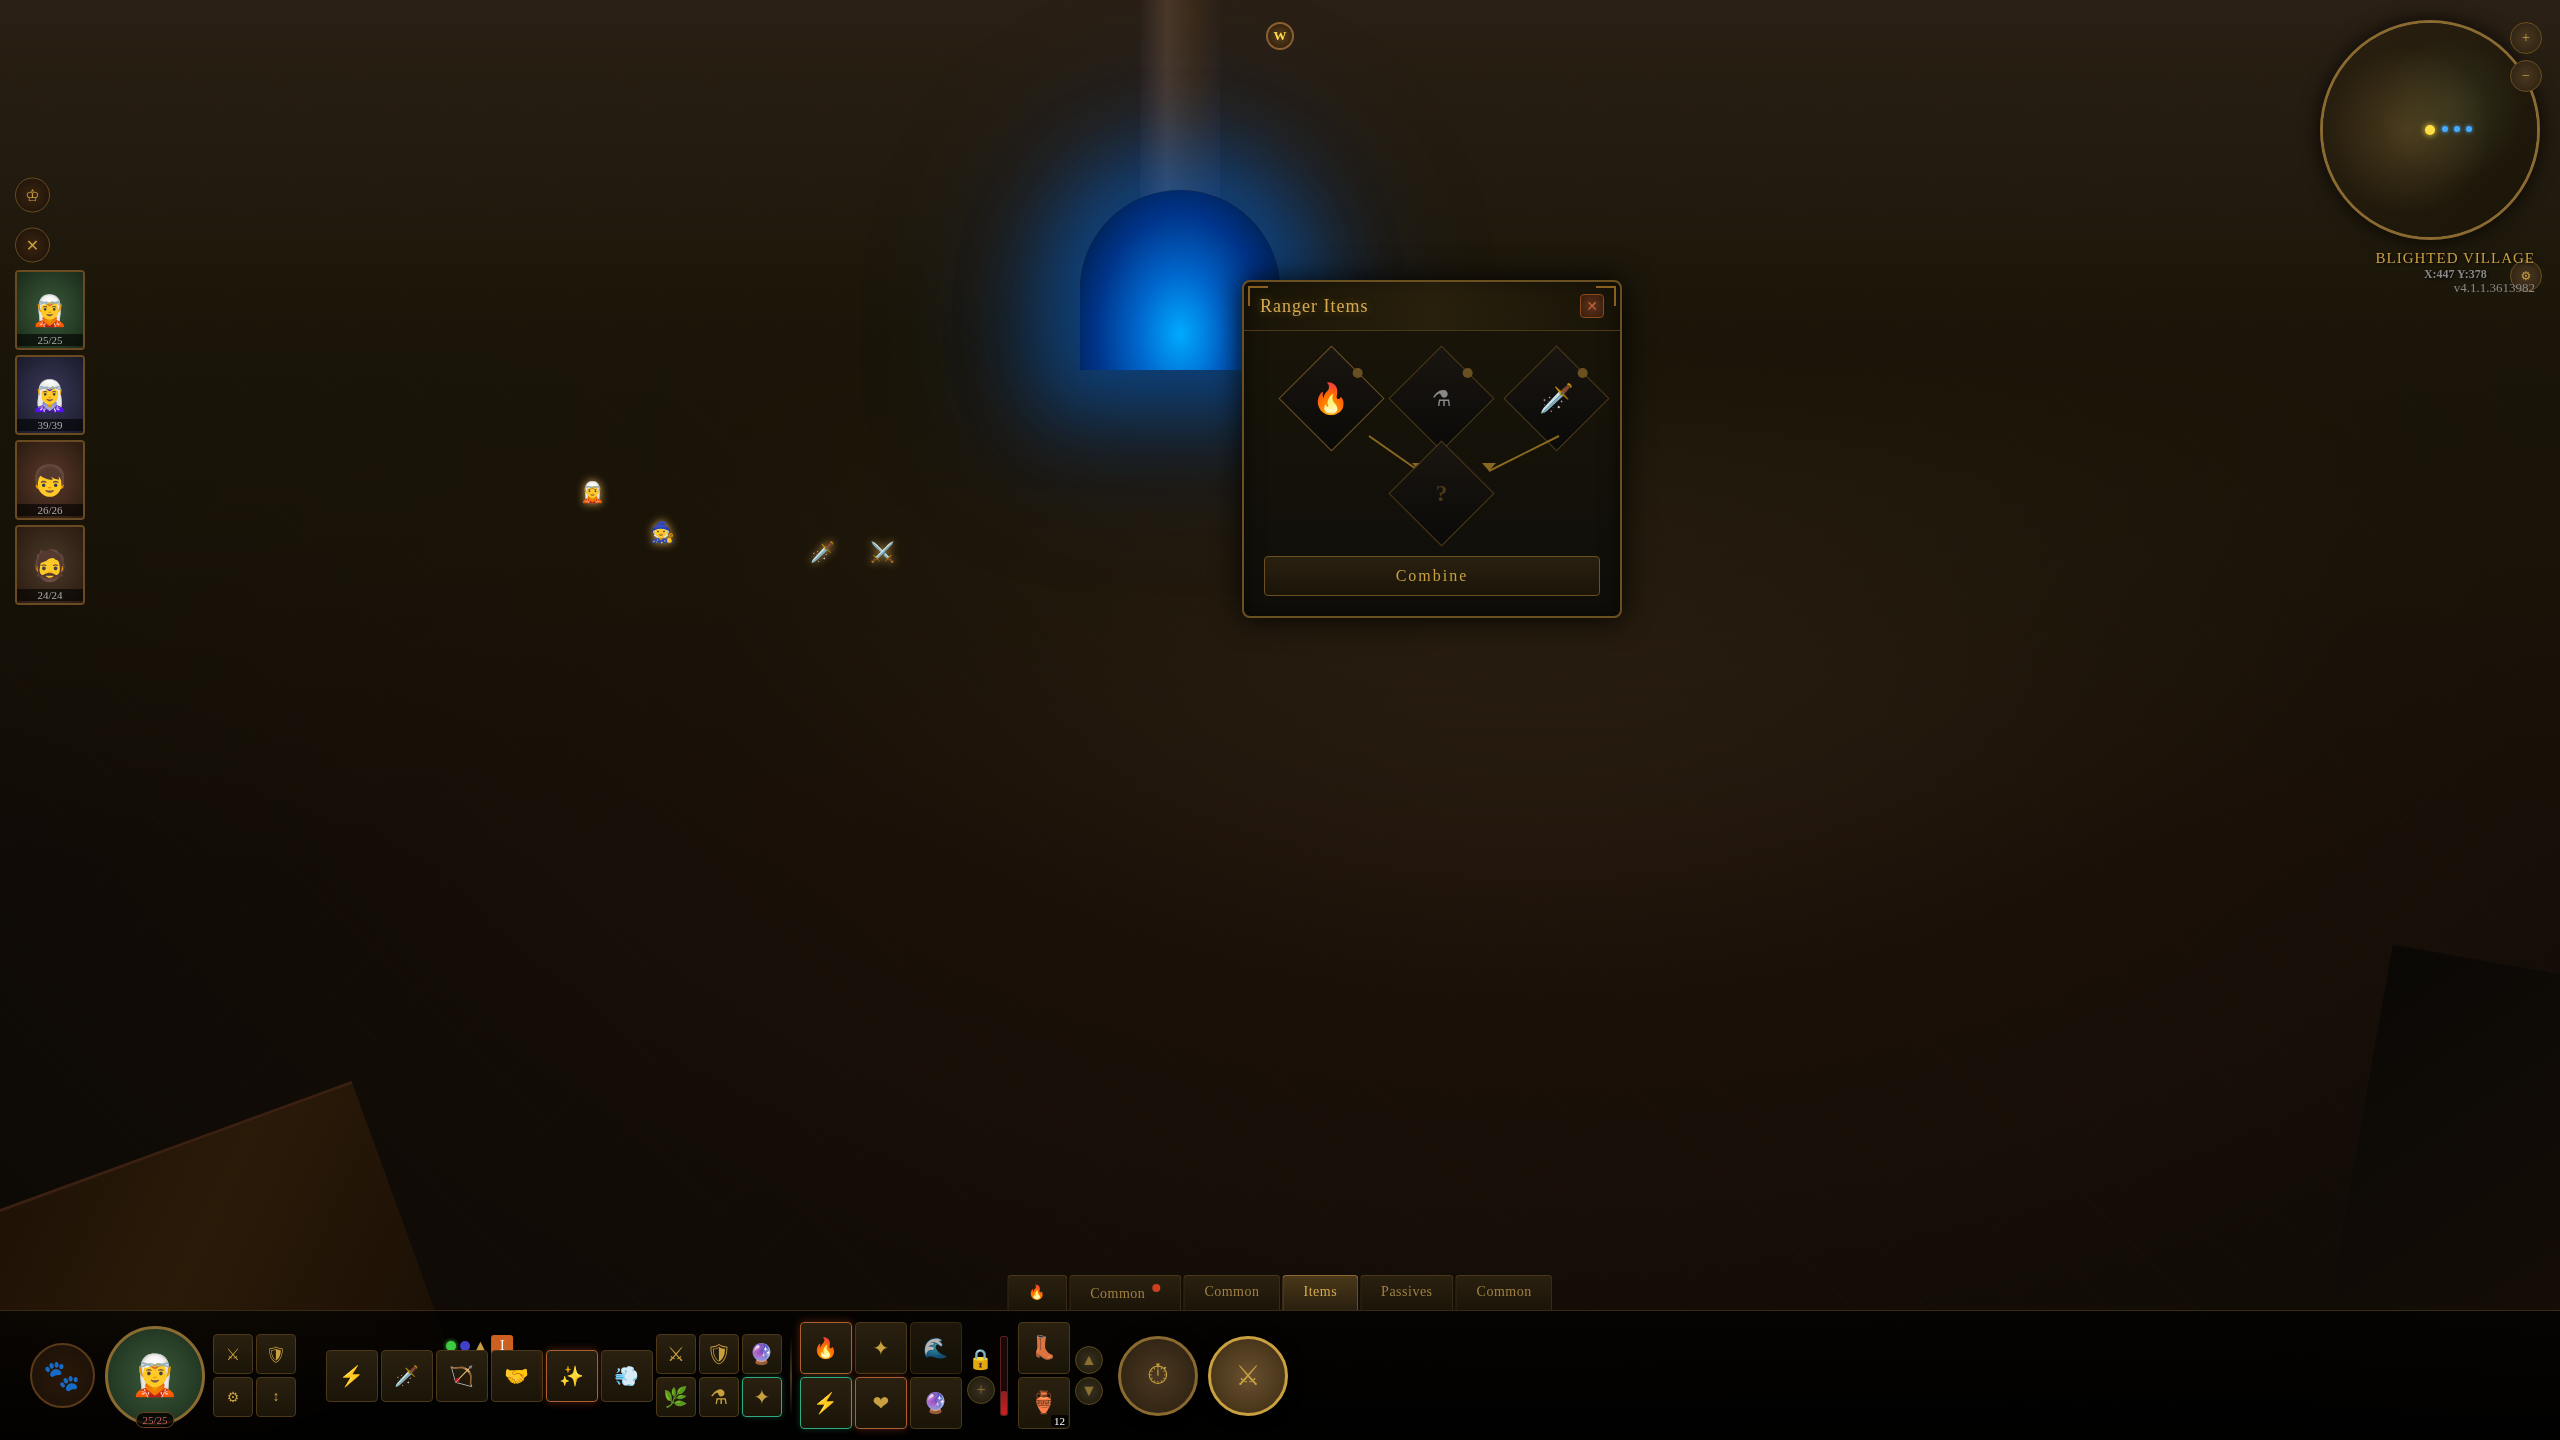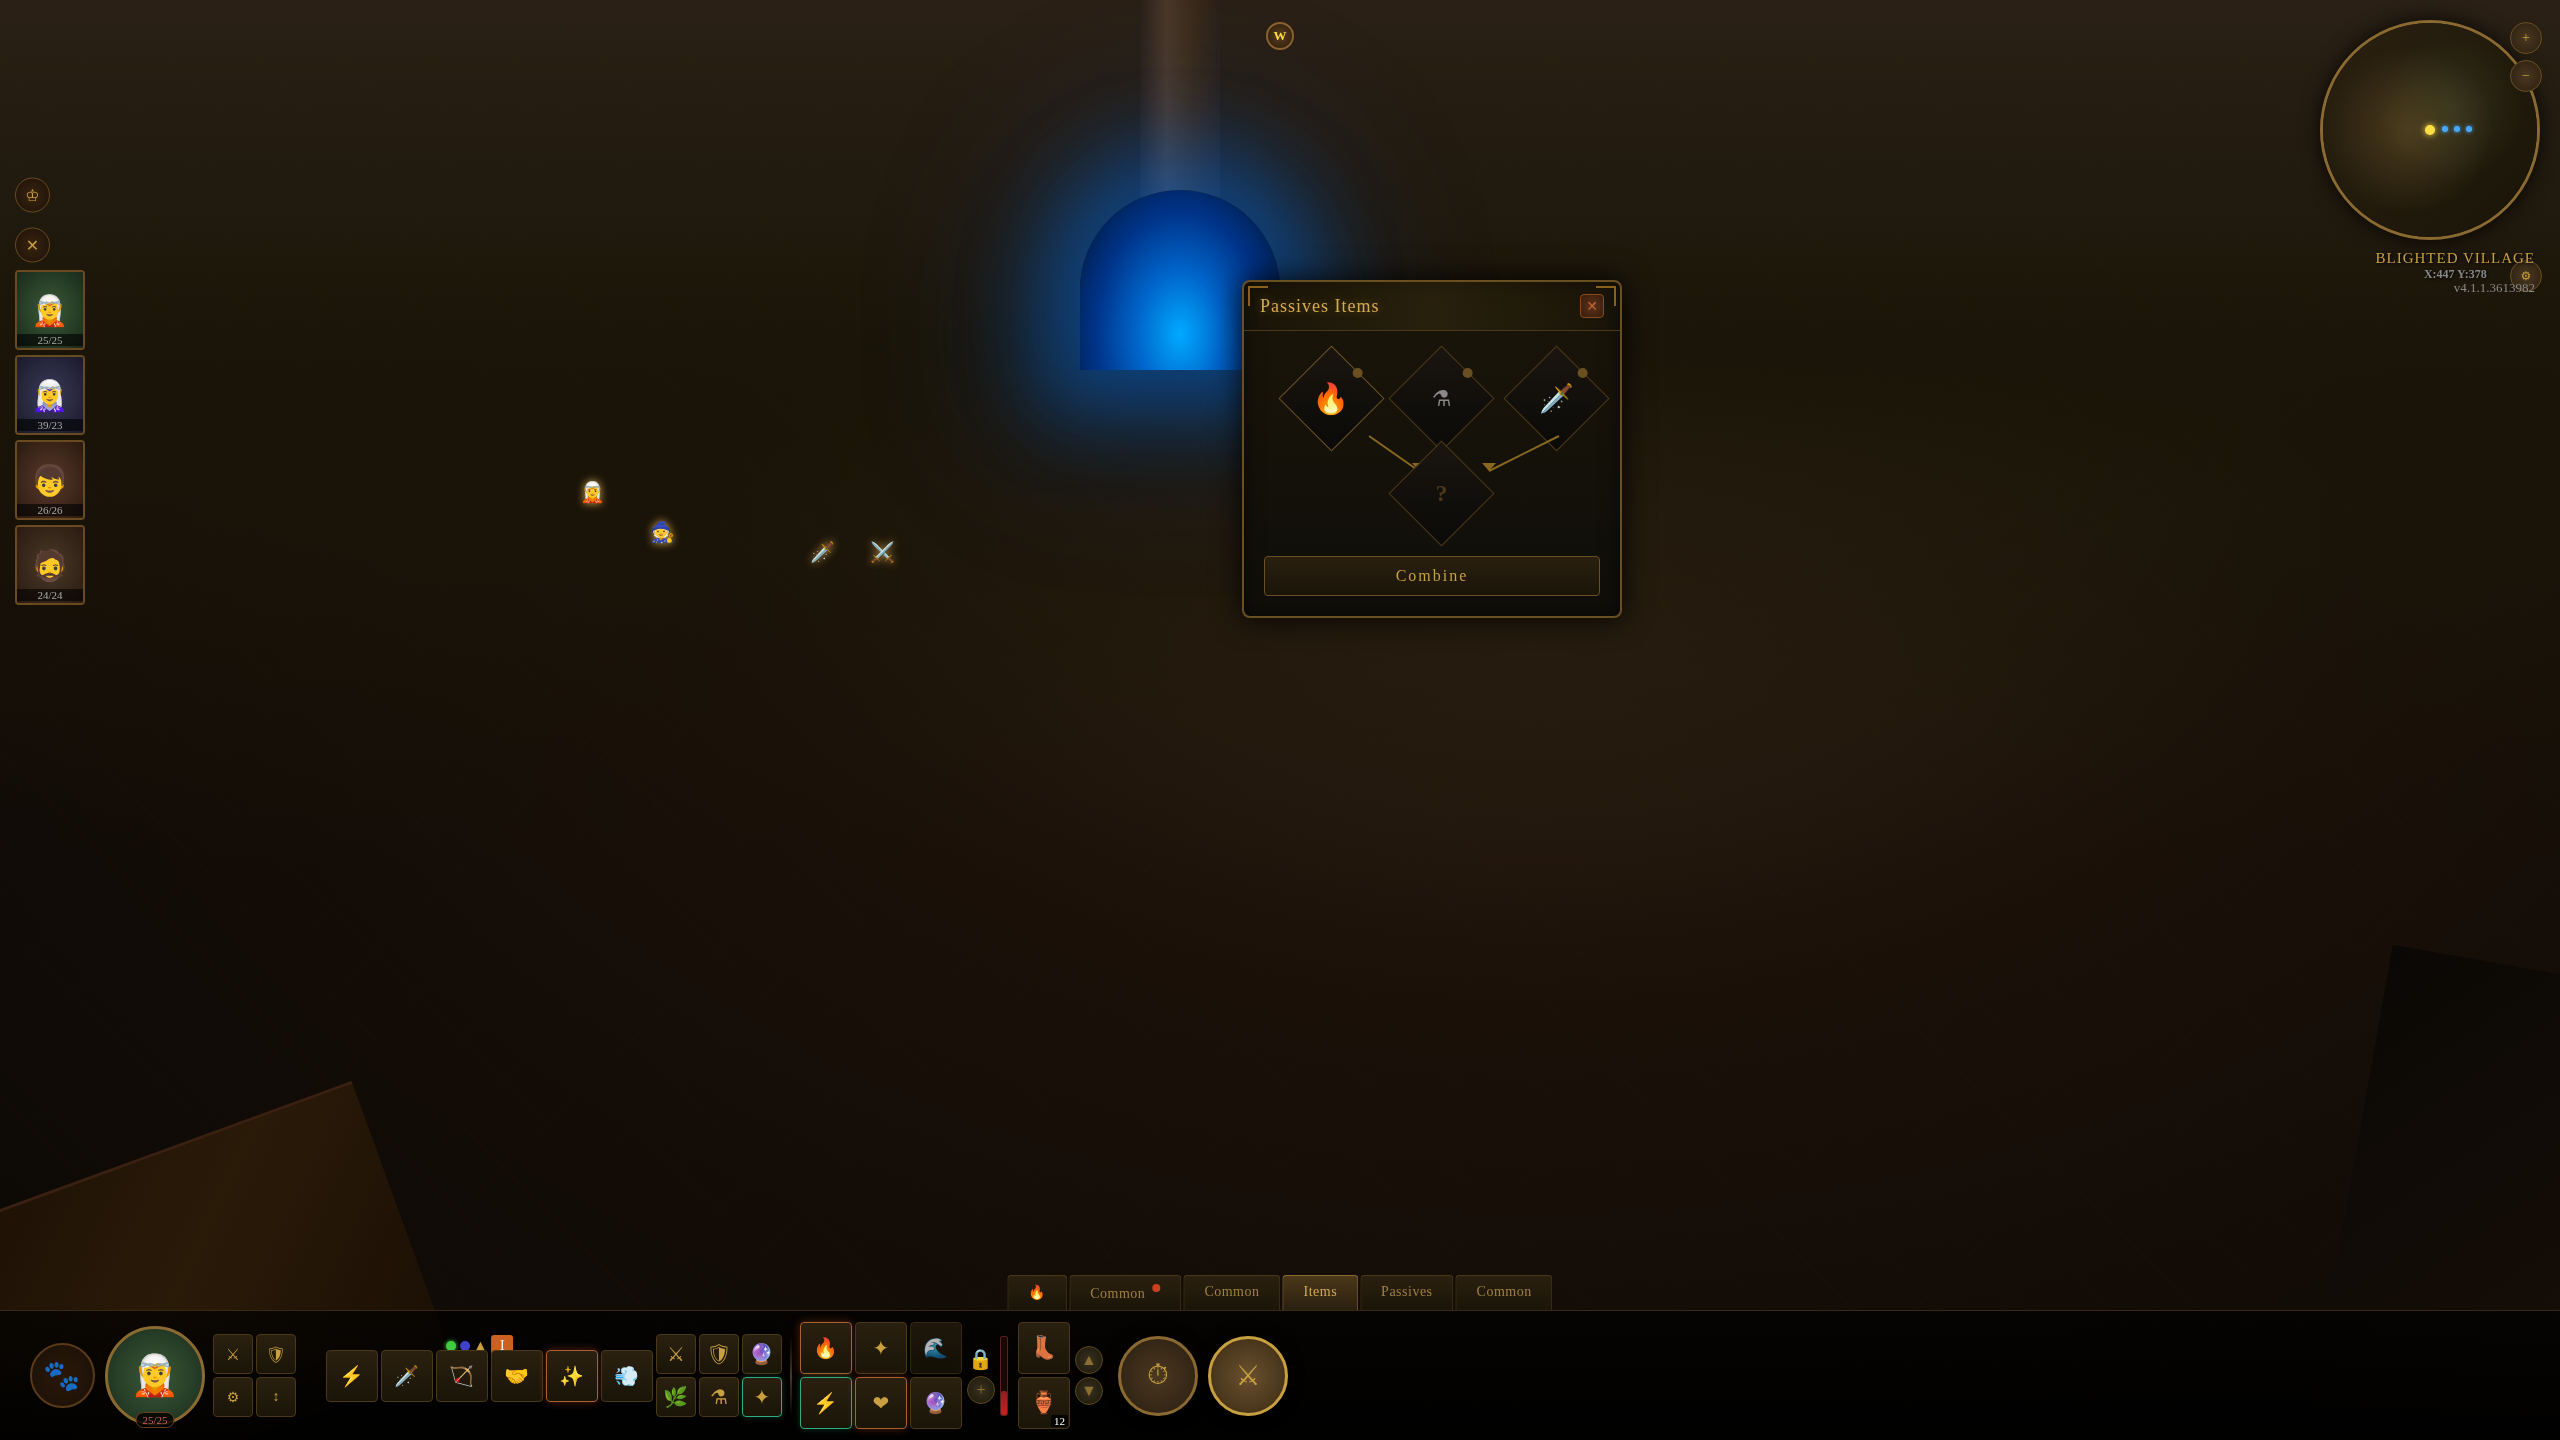--- a/index.html
+++ b/index.html
@@ -600,21 +600,21 @@
   <div class="left-icon-btn">✕</div>
 </div>
 
 <div id="party-portraits">
   <div class="portrait portrait-1">
     <div class="portrait-img">🧝</div>
     <div class="portrait-hp">25/25</div>
   </div>
   <div class="portrait portrait-2">
     <div class="portrait-img">🧝‍♀️</div>
-    <div class="portrait-hp">39/23</div>
+    <div class="portrait-hp">39/39</div>
   </div>
   <div class="portrait portrait-3">
     <div class="portrait-img">👦</div>
     <div class="portrait-hp">26/26</div>
   </div>
   <div class="portrait portrait-4">
     <div class="portrait-img">🧔</div>
     <div class="portrait-hp">24/24</div>
   </div>
 </div>
@@ -639,21 +639,21 @@
   <div style="color:#888; font-size:12px;font-weight:bold;">X:447 Y:378</div>
 </div>
 
 <div id="version-text">v4.1.1.3613982</div>
 
 <div id="combine-dialog">
   <div class="dialog-header">
 
     <div style="position:absolute; top:4px; left:4px; width:20px; height:20px; border-left:2px solid #8a6020; border-top:2px solid #8a6020;"></div>
     <div style="position:absolute; top:4px; right:4px; width:20px; height:20px; border-right:2px solid #8a6020; border-top:2px solid #8a6020;"></div>
-    <div class="dialog-title">Passives Items</div>
+    <div class="dialog-title">Ranger Items</div>
     <div class="dialog-close">✕</div>
   </div>
 
   <div class="dialog-content">
     
     <div style="position:relative; width:100%; height:190px; margin-bottom:15px;">
 
       <div style="position:absolute; top:10px; left:30px; width:75px; height:75px; transform:rotate(45deg); background:linear-gradient(135deg,#1a1510,#0a0a08); border:1px solid #6a5020;">
         <div style="position:absolute; top:-5px; left:50%; transform:translateX(-50%); width:10px; height:10px; background:#6a5020; border-radius:50%;"></div>
         <div style="transform:rotate(-45deg); display:flex; align-items:center; justify-content:center; width:100%; height:100%; font-size:30px;">🔥</div>

